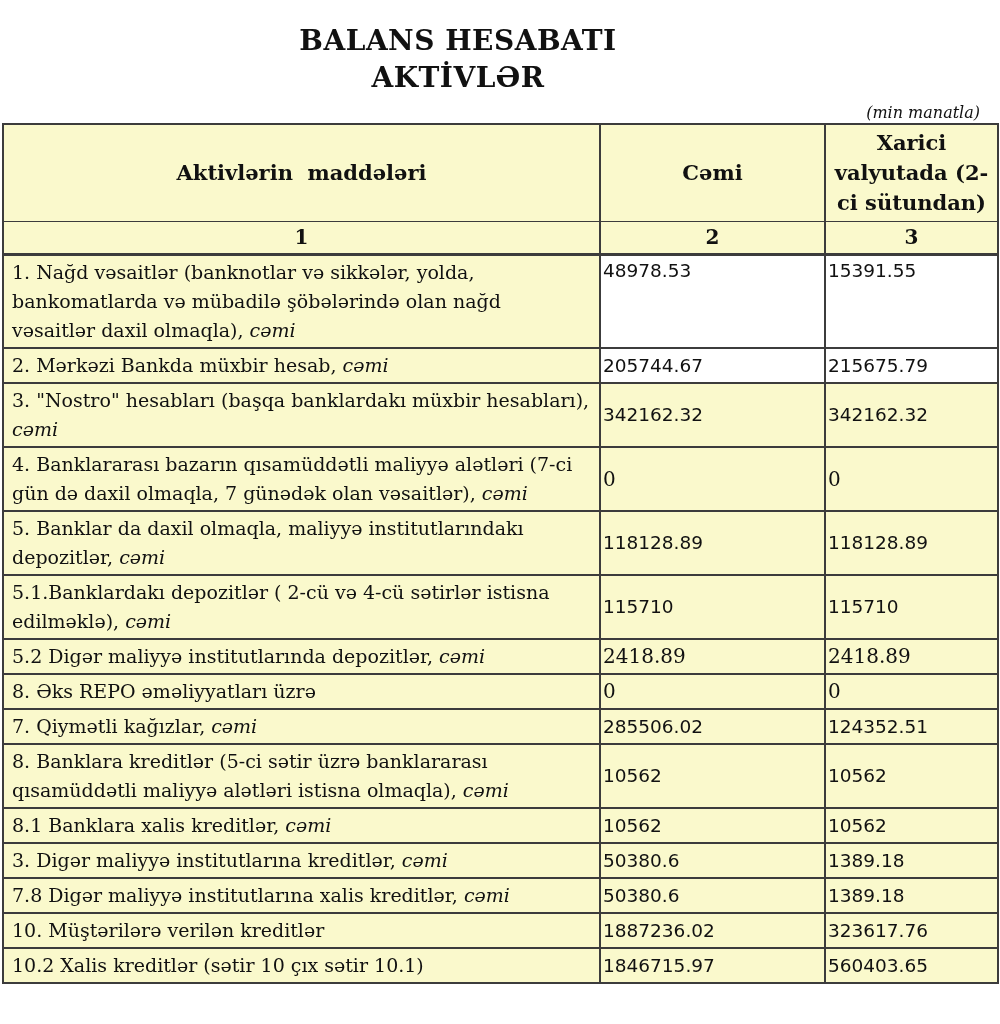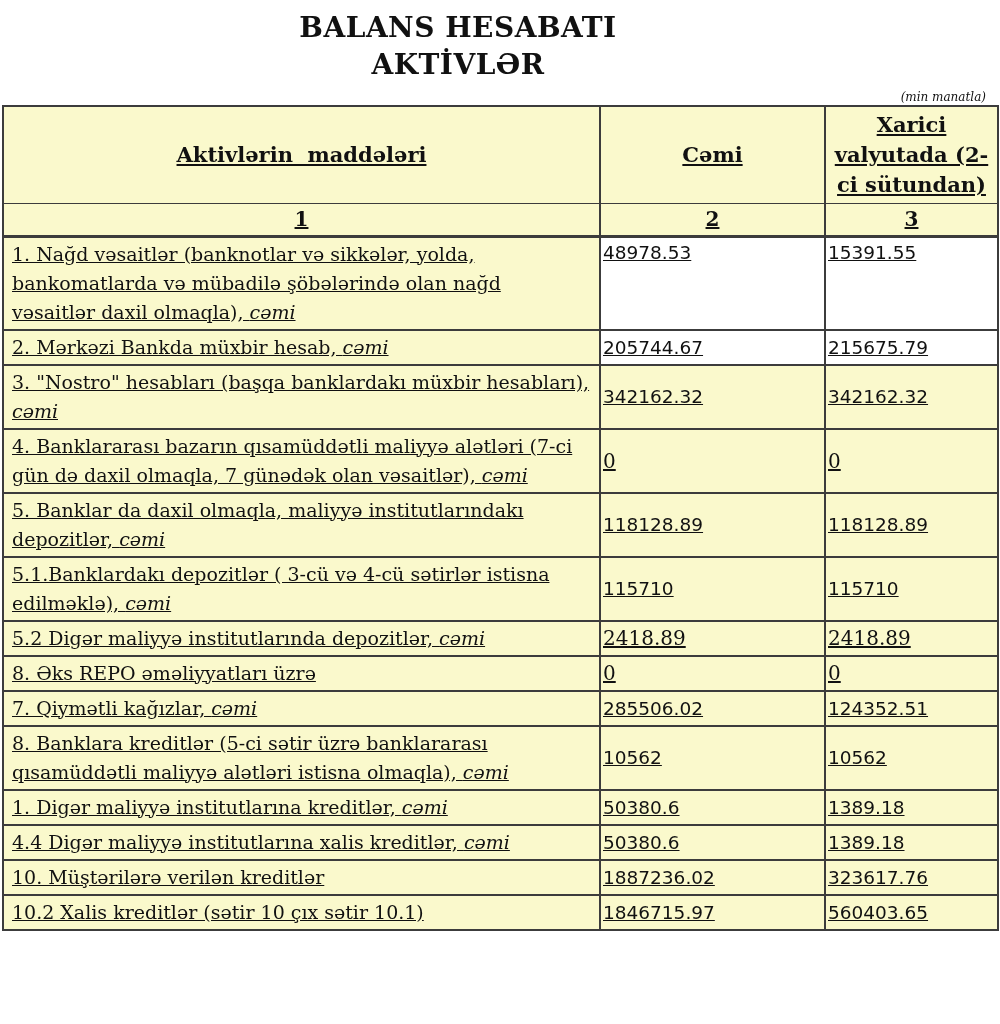--- a/index.html
+++ b/index.html
@@ -1,36 +1,35 @@
 <!DOCTYPE html>
 <html style="--yellow: #FAF9CC; --white: #FFFFFF; --border: #3C3C3C; --text: #111111;"><head>
 <meta charset="utf-8">
 <style>
   * { margin: 0; padding: 0; box-sizing: border-box; }
   html, body {
     width: 1000px; height: 1024px; overflow: hidden;
     background: #ffffff; color: var(--text, #111);
     font-family: "DejaVu Serif", "Liberation Serif", serif;
   }
-  .title-wrap { padding-top: 9px; text-align: center; margin-right: 84px; }
+  .title-wrap { padding-top: 22px; text-align: center; margin-right: 84px; }
   .title-line { font-size: 28px; font-weight: bold; line-height: 37px; letter-spacing: .5px; }
   .units-note {
-    text-align: right; font-style: italic; font-size: 12px;
-    padding-right: 14px; margin-top: 7px; margin-bottom: 1px;
+    text-align: right; font-style: italic; font-size: 16px;
+    padding-right: 20px; margin-top: 7px; margin-bottom: 1px;
   }
   table.balance-table {
     border-collapse: collapse; table-layout: fixed;
     width: 995px; margin-left: 2px;
     border: 2px solid var(--border, #3c3c3c);
   }
   td, th {
     border: 2px solid var(--border, #3c3c3c);
     background: var(--yellow, #faf9cc);
     overflow: hidden;
-    text-decoration: underline;
   }
   tr.header-row { height: 97px; }
   th {
     font-size: 21px; font-weight: bold; text-align: center; vertical-align: middle;
     white-space: pre-line; line-height: 30px; border-bottom-width: 1px; padding: 0 4px;
   }
   tr.colnum-row { height: 33px; }
   tr.colnum-row td {
     font-size: 20px; font-weight: bold; text-align: center; vertical-align: middle;
     border-top-width: 1px; border-bottom-width: 3px;
@@ -111,21 +110,21 @@
         <td class="val-cell serif-val">0</td>
         <td class="val-cell serif-val">0</td>
       </tr>
       <tr class="lines-2">
         <td class="label-cell"><span>5. Banklar da daxil olmaqla, maliyyə institutlarındakı
 depozitlər, </span><span class="italic">cəmi</span></td>
         <td class="val-cell">118128.89</td>
         <td class="val-cell">118128.89</td>
       </tr>
       <tr class="lines-2">
-        <td class="label-cell"><span>5.1.Banklardakı depozitlər ( 3-cü və 4-cü sətirlər istisna
+        <td class="label-cell"><span>5.1.Banklardakı depozitlər ( 2-cü və 4-cü sətirlər istisna
 edilməklə), </span><span class="italic">cəmi</span></td>
         <td class="val-cell">115710</td>
         <td class="val-cell">115710</td>
       </tr>
       <tr class="lines-1">
         <td class="label-cell"><span>5.2 Digər maliyyə institutlarında depozitlər, </span><span class="italic">cəmi</span></td>
         <td class="val-cell serif-val">2418.89</td>
         <td class="val-cell serif-val">2418.89</td>
       </tr>
       <tr class="lines-1">
@@ -138,26 +137,31 @@
         <td class="val-cell">285506.02</td>
         <td class="val-cell">124352.51</td>
       </tr>
       <tr class="lines-2">
         <td class="label-cell"><span>8. Banklara kreditlər (5-ci sətir üzrə banklararası
 qısamüddətli maliyyə alətləri istisna olmaqla), </span><span class="italic">cəmi</span></td>
         <td class="val-cell">10562</td>
         <td class="val-cell">10562</td>
       </tr>
       <tr class="lines-1">
-        <td class="label-cell"><span>1. Digər maliyyə institutlarına kreditlər, </span><span class="italic">cəmi</span></td>
+        <td class="label-cell"><span>8.1 Banklara xalis kreditlər, </span><span class="italic">cəmi</span></td>
+        <td class="val-cell">10562</td>
+        <td class="val-cell">10562</td>
+      </tr>
+      <tr class="lines-1">
+        <td class="label-cell"><span>3. Digər maliyyə institutlarına kreditlər, </span><span class="italic">cəmi</span></td>
         <td class="val-cell">50380.6</td>
         <td class="val-cell">1389.18</td>
       </tr>
       <tr class="lines-1">
-        <td class="label-cell"><span>4.4 Digər maliyyə institutlarına xalis kreditlər, </span><span class="italic">cəmi</span></td>
+        <td class="label-cell"><span>7.8 Digər maliyyə institutlarına xalis kreditlər, </span><span class="italic">cəmi</span></td>
         <td class="val-cell">50380.6</td>
         <td class="val-cell">1389.18</td>
       </tr>
       <tr class="lines-1">
         <td class="label-cell"><span>10. Müştərilərə verilən kreditlər</span></td>
         <td class="val-cell">1887236.02</td>
         <td class="val-cell">323617.76</td>
       </tr>
       <tr class="lines-1">
         <td class="label-cell"><span>10.2 Xalis kreditlər (sətir 10 çıx sətir 10.1)</span></td>

